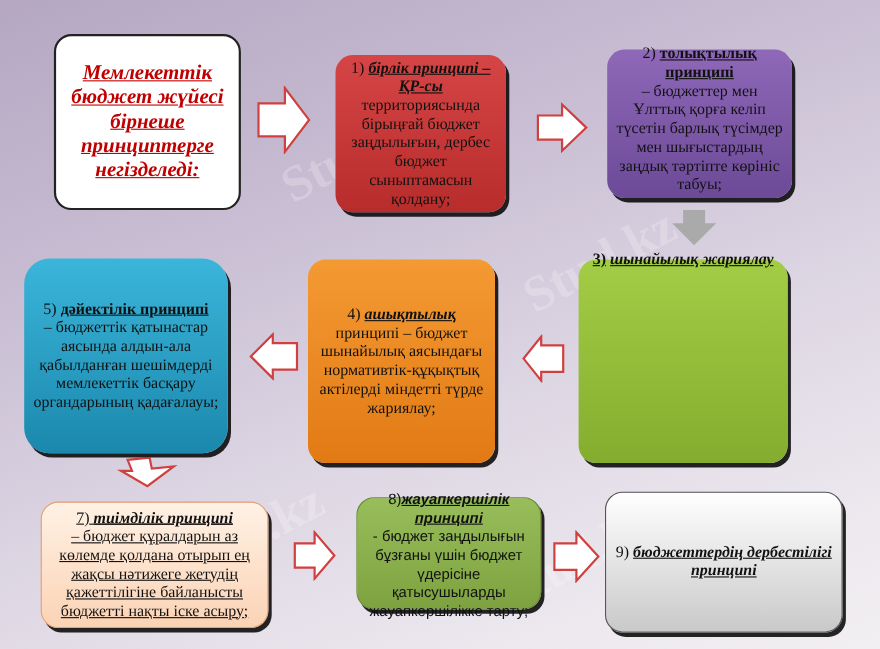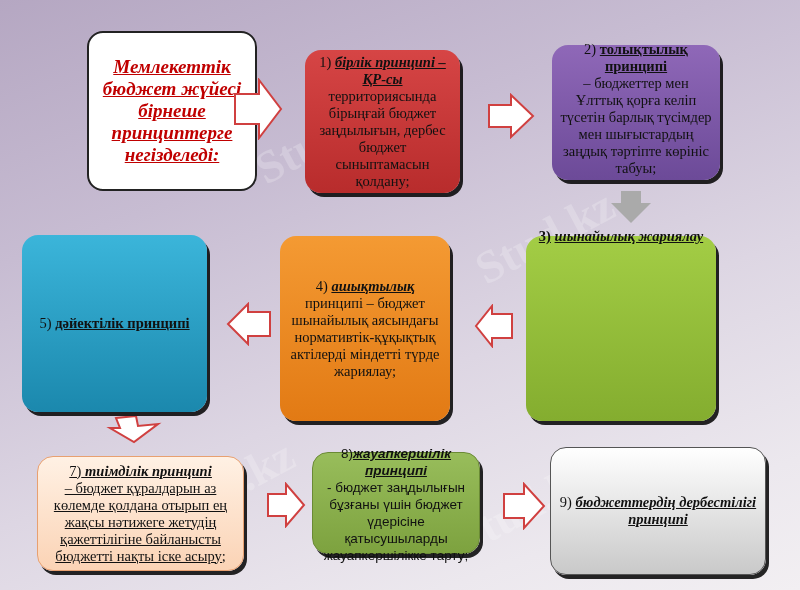--- a/index.html
+++ b/index.html
@@ -16,33 +16,33 @@
   .box {
     position: absolute; box-sizing: border-box; border-radius: 16px;
     text-align: center; color: #111; font-size: 14.5px; line-height: 17px;
     display: flex; flex-direction: column; justify-content: center; align-items: center;
     padding: 6px 8px; box-shadow: 3px 4px 0 rgba(0,0,0,0.85);
   }
   .box .t { display: block; }
   .box u { font-style: italic; font-weight: bold; }
   .title-box {
     left: 49px; top: 31px; width: 170px; height: 160px; background: #fff;
-    border: 2px solid #222; box-shadow: none; margin-left: 38px;
+    border: 2px solid #222; box-shadow: none;
   }
   .title-box .t {
     color: #c00000; font-style: italic; font-weight: bold; font-size: 19px;
     line-height: 22px; text-decoration: underline;
   }
   .b1 { left: 305px; top: 50px; width: 155px; height: 143px; background: linear-gradient(180deg,#d64545,#b82c2c); align-items: flex-end; }
   .b2 { left: 552px; top: 45px; width: 168px; height: 135px; background: linear-gradient(180deg,#8f68b8,#6c4a98); justify-content: flex-start; overflow: visible; }
   .b3 { left: 526px; top: 236px; width: 190px; height: 185px; background: linear-gradient(180deg,#a3cd45,#84ad2f); justify-content: flex-start; padding-top: 0; }
   .b4 { left: 280px; top: 236px; width: 170px; height: 185px; background: linear-gradient(180deg,#f49a33,#e27a14); }
-  .b5 { left: 22px; top: 235px; width: 185px; height: 177px; background: linear-gradient(180deg,#3bb5da,#1b88ad); }
+  .b5 { left: 22px; top: 235px; width: 185px; height: 177px; background: linear-gradient(180deg,#3bb5da,#1b88ad); border-radius: 23px; }
   .b7 { left: 37px; top: 456px; width: 207px; height: 115px; background: linear-gradient(180deg,#fff1e4,#fbd3b5); border: 1px solid #e8a070; text-decoration: underline; }
-  .b8 { left: 312px; top: 452px; width: 168px; height: 102px; background: linear-gradient(180deg,#98bd5b,#7da23f); border: 1px solid #6a8a35; overflow: visible; justify-content: flex-start; padding-top: 0; }
+  .b8 { left: 324px; top: 452px; width: 168px; height: 102px; background: linear-gradient(180deg,#98bd5b,#7da23f); border: 1px solid #6a8a35; overflow: visible; justify-content: flex-start; padding-top: 0; }
   .b8 .t { font-family: "Liberation Sans", sans-serif; font-size: 13.5px; line-height: 17px; }
   .b9 { left: 550px; top: 447px; width: 216px; height: 128px; background: linear-gradient(180deg,#ffffff,#c9c9c9); border: 1px solid #555; }
   .arrow { position: absolute; }
 </style>
 </head>
 <body>
 
 <div class="watermark" style="left:250px;top:110px;">Stud.kz</div>
 <div class="watermark" style="left:470px;top:210px;">Stud.kz</div>
 <div class="watermark" style="left:150px;top:460px;">Stud.kz</div>
@@ -91,20 +91,21 @@
   <span class="t" style="margin-top:-8px"><span style="font-weight:bold;text-decoration:underline">3)</span> <u>шынайылық жариялау</u></span>
 </div>
 
 <div class="box b4">
   <span class="t"><span>4)</span> <u>ашықтылық</u></span>
   <span class="t">принципі – бюджет шынайылық аясындағы нормативтік-құқықтық актілерді міндетті түрде жариялау;</span>
 </div>
 
 <div class="box b5">
   <span class="t"><span>5)</span> <u style="font-style:normal">дәйектілік принципі</u></span>
+  <span class="t">– бюджеттік қатынастар аясында алдын-ала қабылданған шешімдерді мемлекеттік басқару органдарының қадағалауы;</span>
 </div>
 
 <div class="box b7">
   <span class="t"><span>7)</span> <u>тиімділік принципі</u></span>
   <span class="t">– бюджет құралдарын аз көлемде қолдана отырып ең жақсы нәтижеге жетудің қажеттілігіне байланысты бюджетті нақты іске асыру;</span>
 </div>
 
 <div class="box b8">
   <span class="t" style="margin-top:-8px"><span>8)</span><u>жауапкершілік принципі</u></span>
   <span class="t">- бюджет заңдылығын бұзғаны үшін бюджет үдерісіне қатысушыларды жауапкершілікке тарту;</span>

